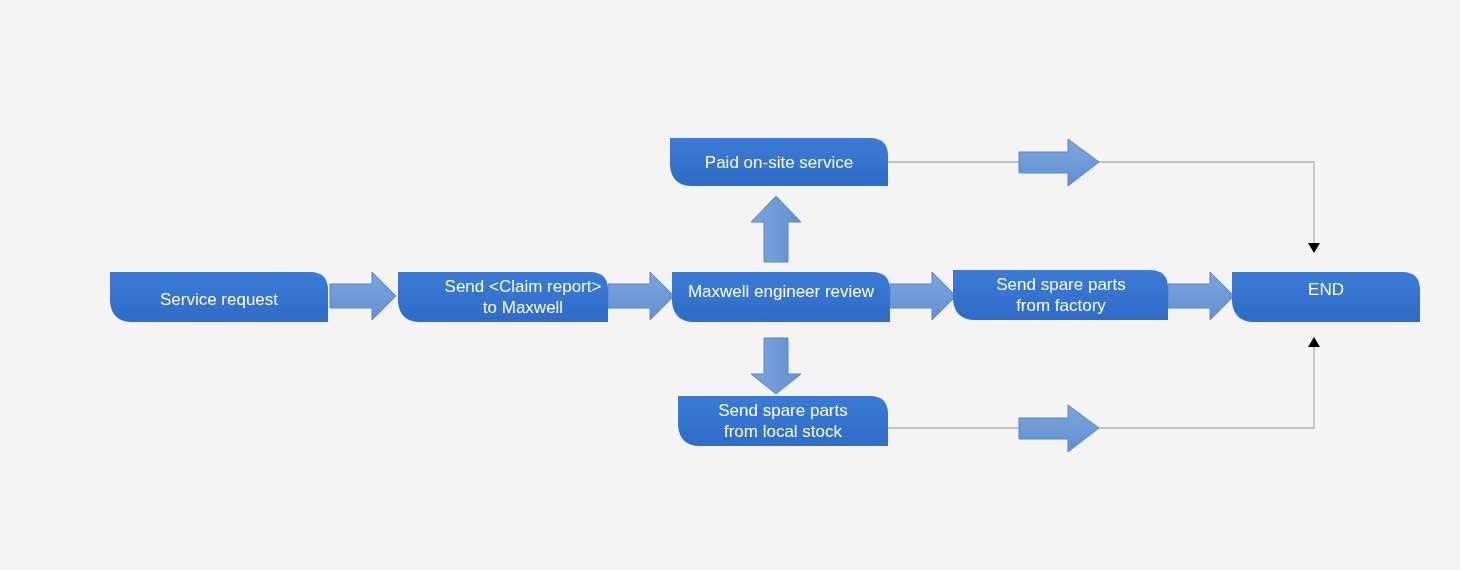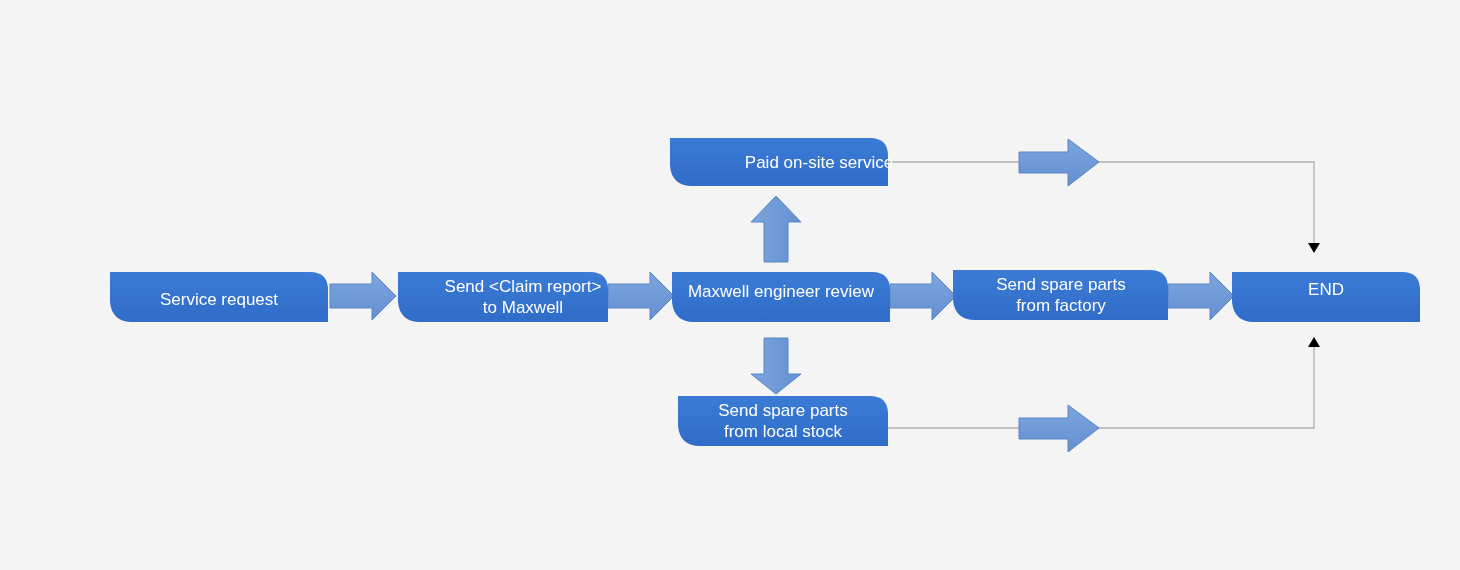--- a/index.html
+++ b/index.html
@@ -120,16 +120,16 @@
 <div class="node-label" style="left:398px; top:272px; width:250px; height:50px;">Send &lt;Claim report&gt;
 to Maxwell</div>
 
 <div class="node-label" style="left:672px; top:272px; width:218px; height:38px;">Maxwell engineer review</div>
 
 <div class="node-label" style="left:953px; top:270px; width:216px; height:50px;">Send spare parts
 from factory</div>
 
 <div class="node-label" style="left:1232px; top:272px; width:188px; height:35px;">END</div>
 
-<div class="node-label" style="left:670px; top:138px; width:218px; height:48px;margin-left:40px;">Paid on-site service</div>
+<div class="node-label" style="left:670px; top:138px; width:218px; height:48px;">Paid on-site service</div>
 
 <div class="node-label" style="left:678px; top:396px; width:210px; height:50px;">Send spare parts
 from local stock</div>
 
 </body></html>

